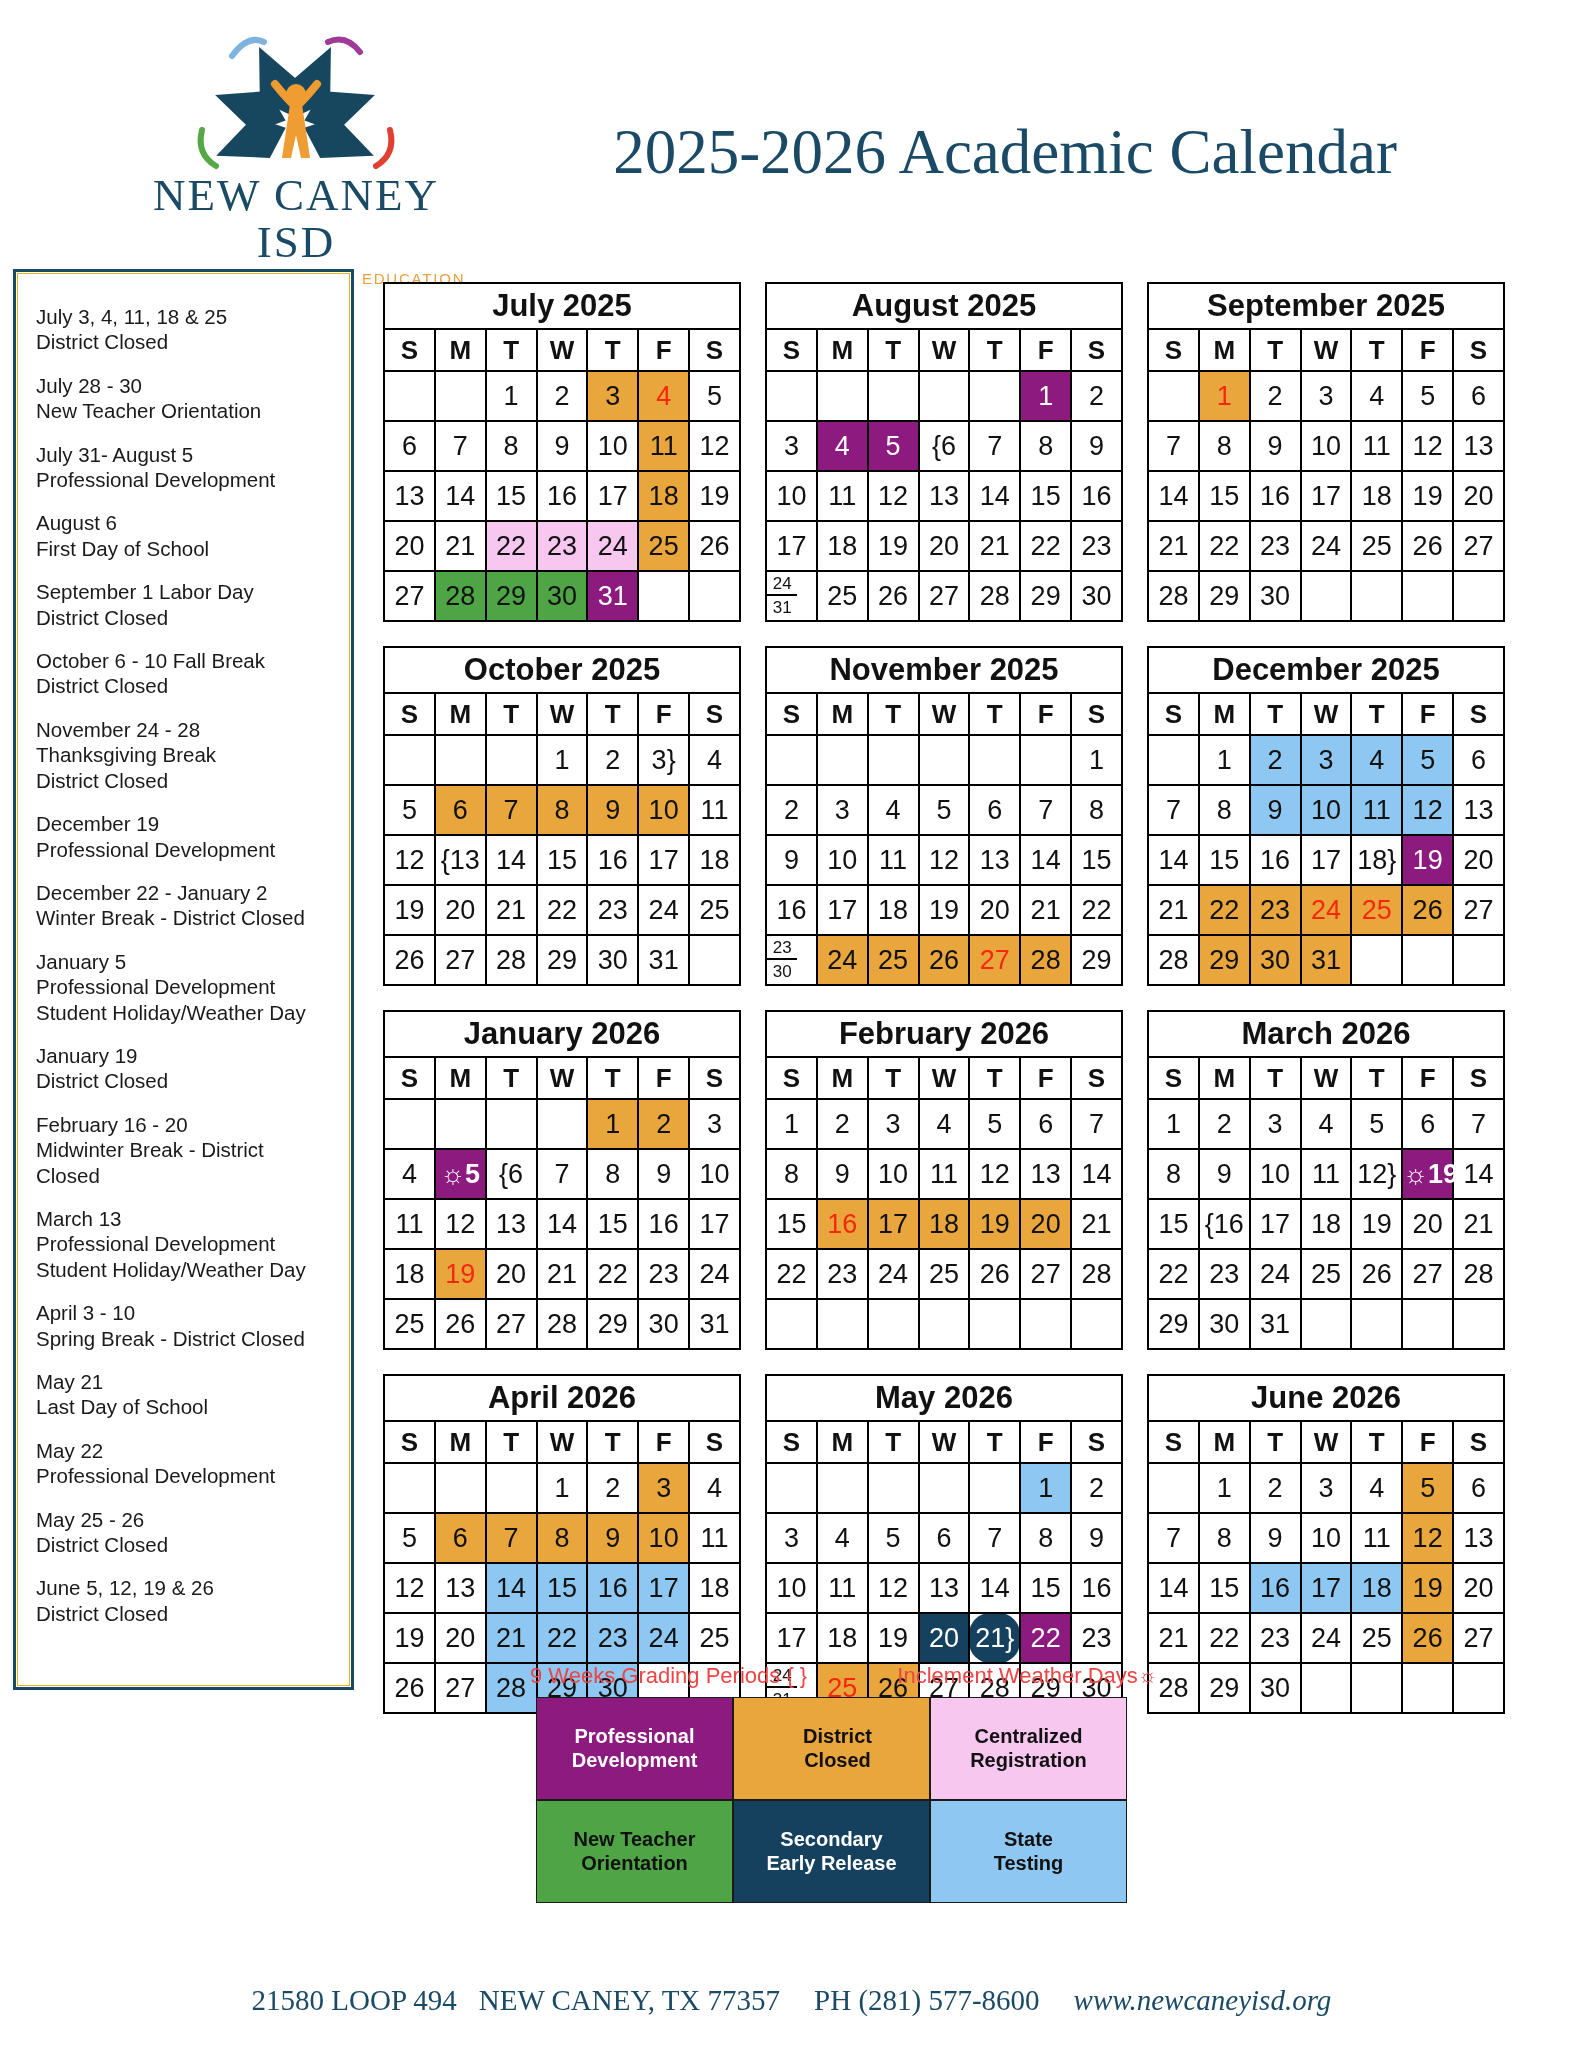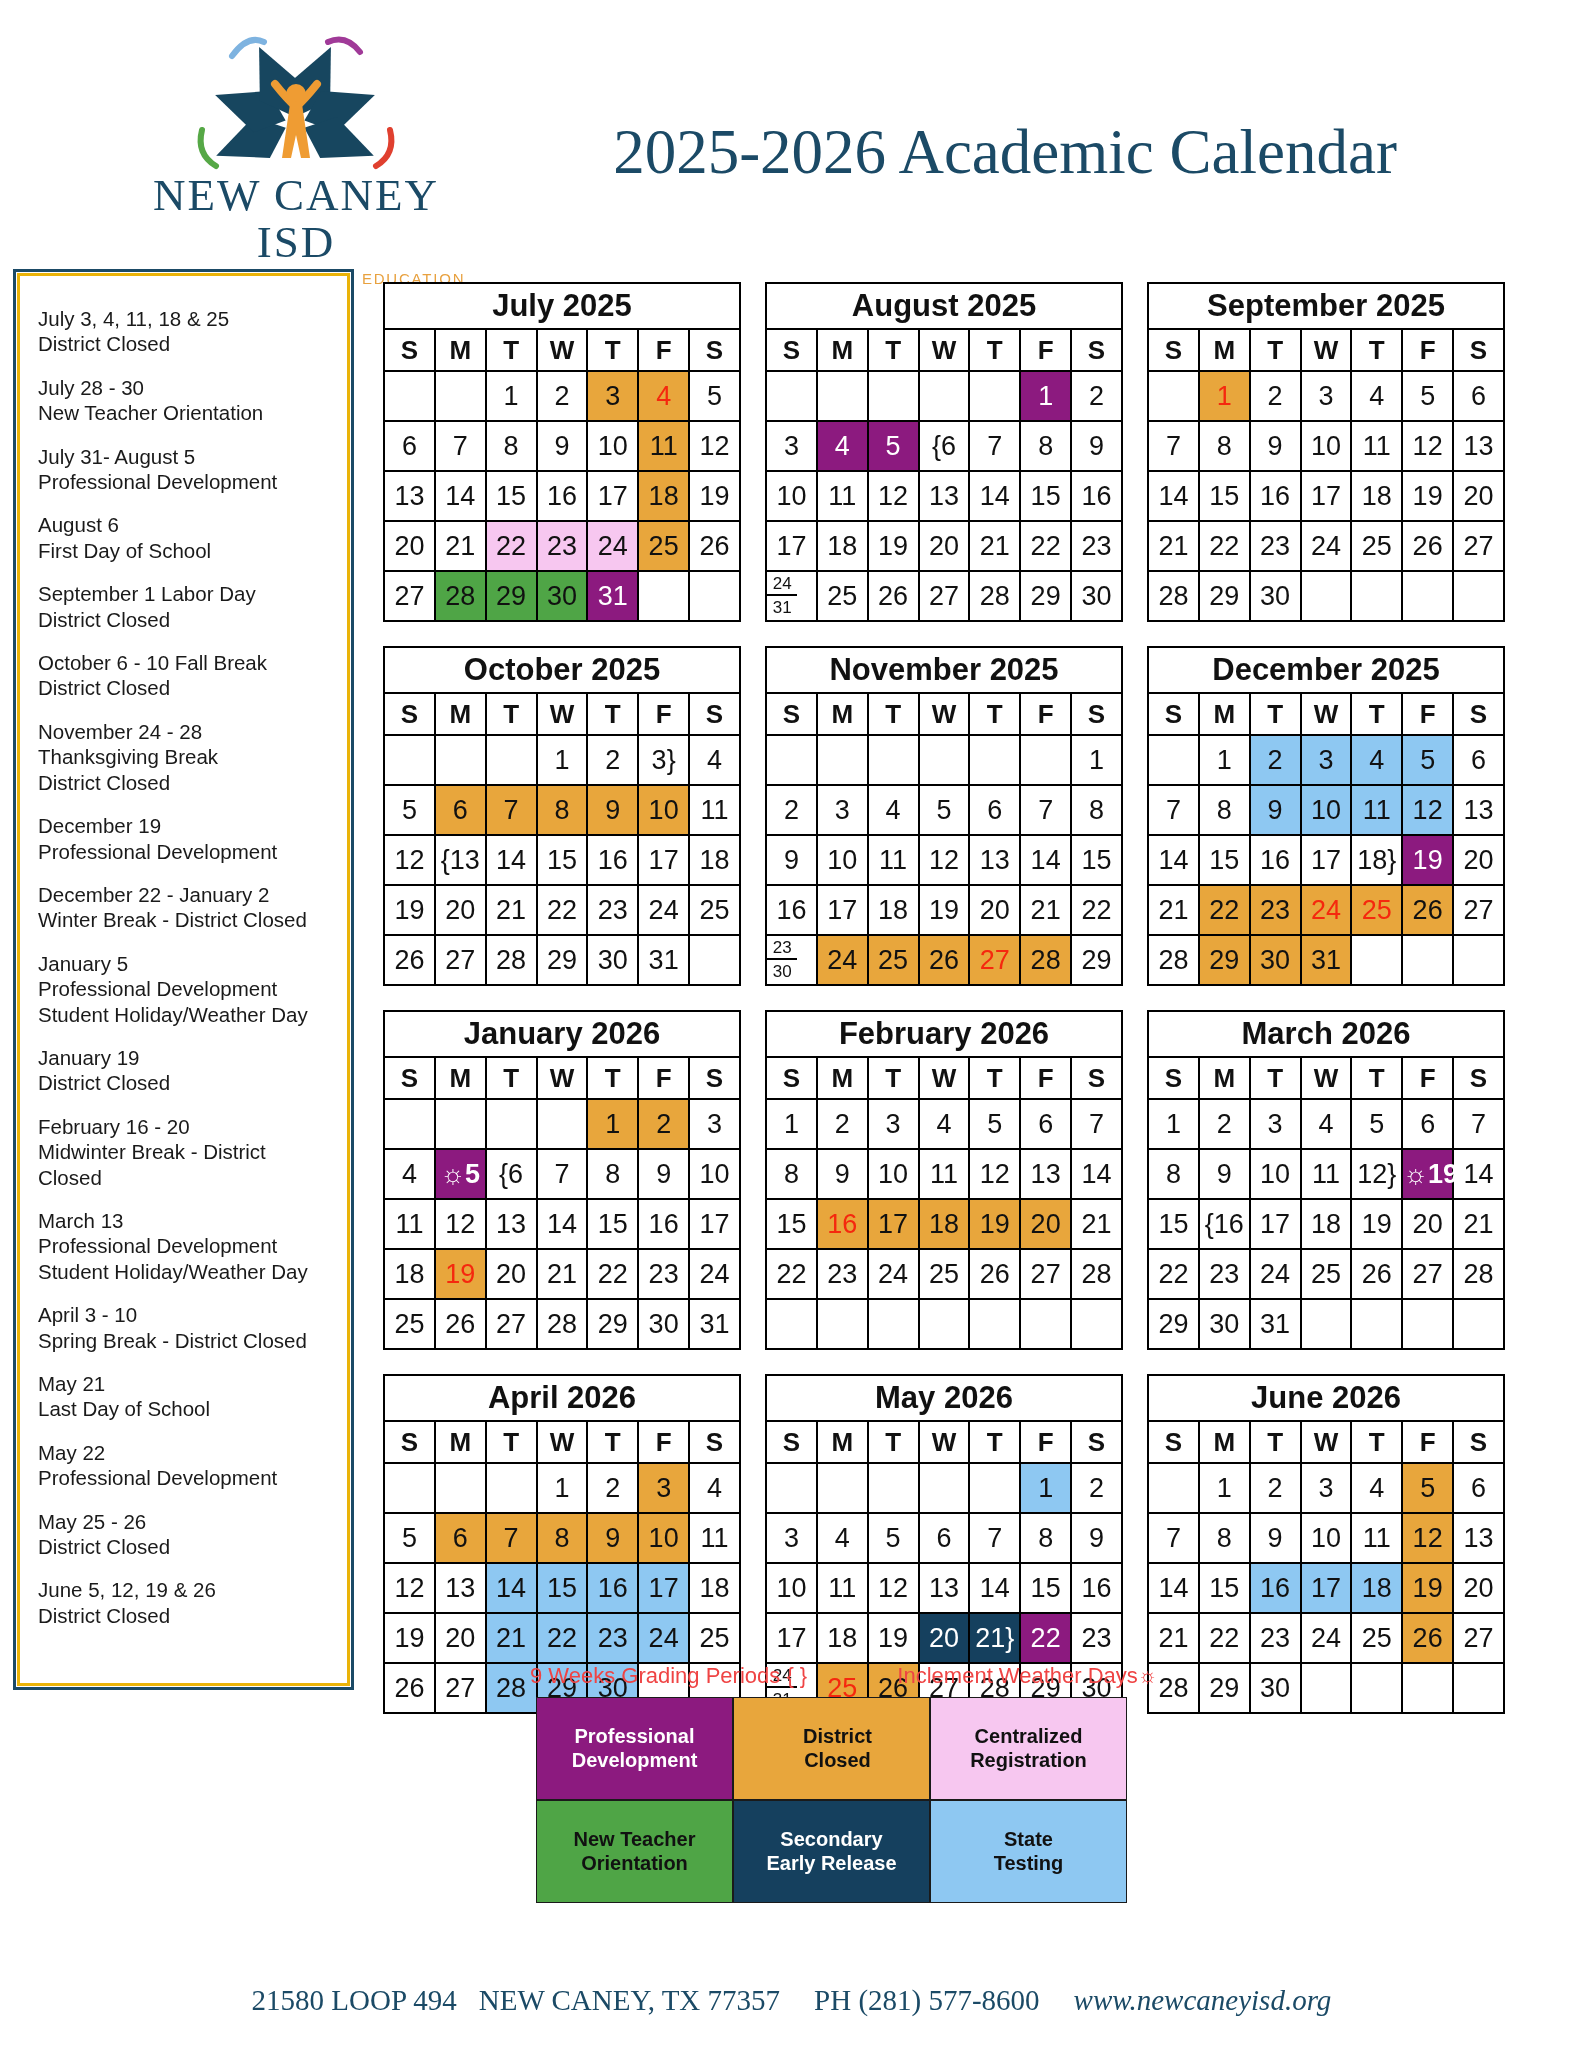--- a/index.html
+++ b/index.html
@@ -11,21 +11,21 @@
   .logo svg{display:block;margin:0 auto;}
   .logo-name{font-family:"Liberation Serif",serif;font-size:45px;color:#1B4A66;
              letter-spacing:2px;line-height:1.05;}
   .logo-tagline{font-size:15px;color:#E8A13F;letter-spacing:1.8px;margin-top:3px;}
   .main-title{position:absolute;left:450px;top:116px;width:1110px;text-align:center;
               font-family:"Liberation Serif",serif;font-size:63px;color:#1B4A66;}
 
   
   .sidebar{position:absolute;left:13px;top:269px;width:341px;height:1421px;
            border:3px solid #1B4A66;box-sizing:border-box;background:#fff;}
-  .sidebar-inner{position:absolute;inset:1px;border:3px solid #eab308;
+  .sidebar-inner{position:absolute;inset:1px;border:1px solid #eab308;
                  padding:30px 14px 0 18px;box-sizing:border-box;overflow:hidden;}
   .side-item{font-size:20.5px;line-height:1.24;white-space:pre-line;
              margin-bottom:18px;color:#1a1a1a;}
 
   
   .months{position:absolute;left:383px;top:282px;display:grid;
           grid-template-columns:repeat(3,358px);column-gap:40px;row-gap:27px;gap:24px;}
   table.month{border-collapse:collapse;width:358px;table-layout:fixed;background:#fff;}
   .month td{border:2px solid #000;text-align:center;vertical-align:middle;padding:0;}
   .month .mtitle{height:44px;font-size:31px;font-weight:bold;}
@@ -788,21 +788,21 @@
             <td>13</td>
             <td>14</td>
             <td>15</td>
             <td>16</td>
           </tr>
           <tr class="week">
             <td>17</td>
             <td>18</td>
             <td>19</td>
             <td style="background: rgb(21, 64, 94); color: rgb(255, 255, 255);">20</td>
-            <td style="background: rgb(21, 64, 94); color: rgb(255, 255, 255);">21}</td>
+            <td style="background: rgb(21, 64, 94); color: rgb(255, 255, 255); border-radius: 21px;">21}</td>
             <td style="background: rgb(140, 26, 127); color: rgb(255, 255, 255);">22</td>
             <td>23</td>
           </tr>
           <tr class="week">
             <td class="split">
               <div class="sp-top">24</div>
               <div class="sp-bot">31</div>
             </td>
             <td style="background: rgb(232, 166, 60); color: rgb(245, 40, 14);">25</td>
             <td style="background: rgb(232, 166, 60);">26</td>

